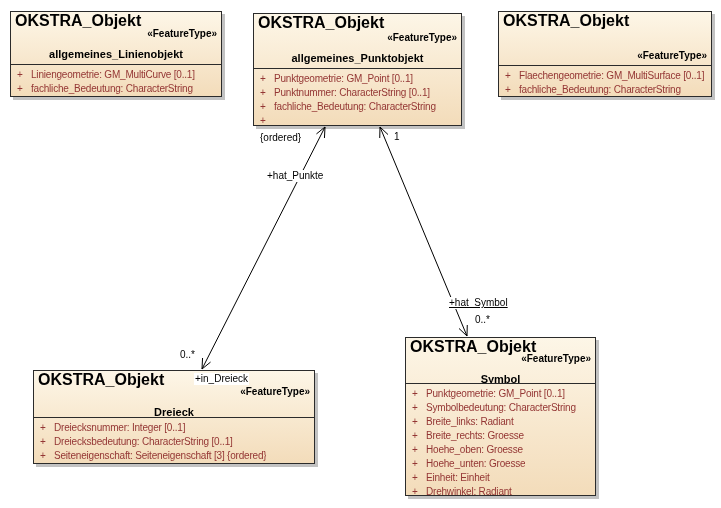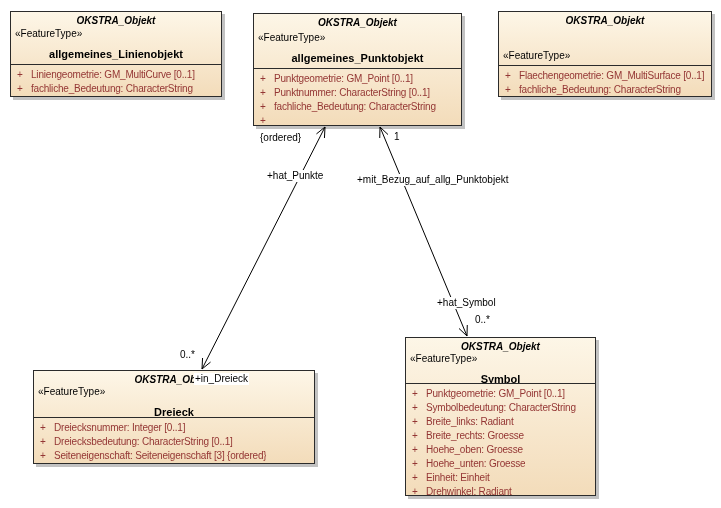--- a/index.html
+++ b/index.html
@@ -17,22 +17,22 @@
     background:linear-gradient(var(--fill-top),var(--fill-bottom));
     border:1.5px solid var(--border);
     box-shadow:3px 3px 0 var(--shadow);
     z-index:1;
   }
   .head{
     display:flex;flex-direction:column;box-sizing:border-box;
     border-bottom:1px solid var(--border);
     padding:2px 4px 3px 4px;overflow:hidden;
   }
-  .pkg{text-align:center;font-style:italic;font-weight:bold;font-size:10px;line-height:13px;color:#000;}
-  .stereo{margin-top:auto;text-align:left;font-size:10px;line-height:12px;font-weight:normal;color:#000;}
+  .pkg{text-align:left;font-weight:bold;font-size:16px;line-height:13px;color:#000;}
+  .stereo{margin-top:auto;text-align:right;font-size:10px;line-height:12px;font-weight:bold;color:#000;}
   .cname{text-align:center;font-size:11px;line-height:13px;font-weight:bold;color:#000;margin-top:8px;}
   .attrs{padding-top:3px;overflow:hidden;}
   .attr-row{display:flex;height:14px;line-height:14px;font-size:10px;color:var(--attr);letter-spacing:-0.2px;}
   .vis{flex:none;width:14px;padding-left:6px;}
   .atext{white-space:nowrap;overflow:hidden;}
   #edges{position:absolute;left:0;top:0;z-index:2;pointer-events:none;}
   #edges line, #edges polyline{stroke:var(--line);stroke-width:1;fill:none;}
   .edge-label{
     position:absolute;z-index:3;background:#ffffff;color:#000;
     font-size:10px;line-height:12px;white-space:nowrap;padding:0 1px;
@@ -172,16 +172,15 @@
       <line x1="380" y1="127" x2="467" y2="336"></line>
       <polyline points="388.00084091325743,134.5489432823903 380,127 379.7189952067874,137.99641015541852"></polyline>
       <polyline points="458.99915908674257,328.4510567176097 467,336 467.2810047932126,325.0035898445815"></polyline>
     </svg>
     <div class="edge-label" style="left: 261px; top: 132px;">6..3</div>
     <div class="edge-label" style="left: 259px; top: 132px;">{ordered}</div>
     <div class="edge-label" style="left: 266px; top: 170px;">+hat_Punkte</div>
     <div class="edge-label" style="left: 194px; top: 329px; margin-top: 44px;">+in_Dreieck</div>
     <div class="edge-label" style="left: 179px; top: 349px;">0..*</div>
     <div class="edge-label" style="left: 393px; top: 131px;">1</div>
-    <div class="edge-label" style="left: 356px; top: 174px;">+mit_Bezug_auf_allg_Punktobjekt</div>
-    <div class="edge-label" style="left: 436px; top: 297px;">+hat_Symbol</div>
+    <div class="edge-label" style="left: 448px; top: 297px; text-decoration: underline;">+hat_Symbol</div>
     <div class="edge-label" style="left: 474px; top: 314px;">0..*</div>
   </div>
 
 </body></html>

